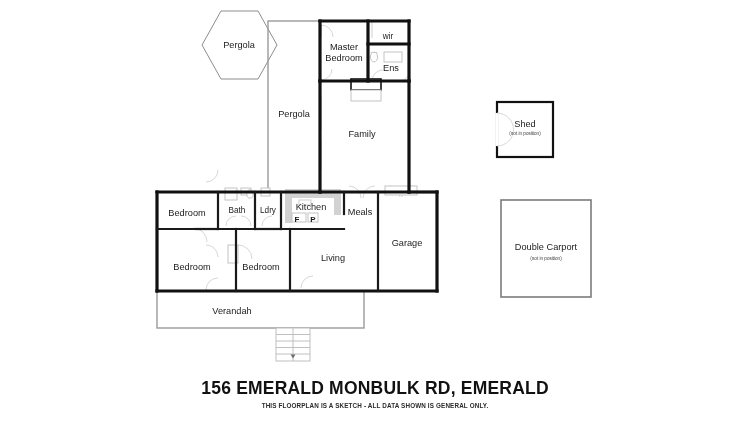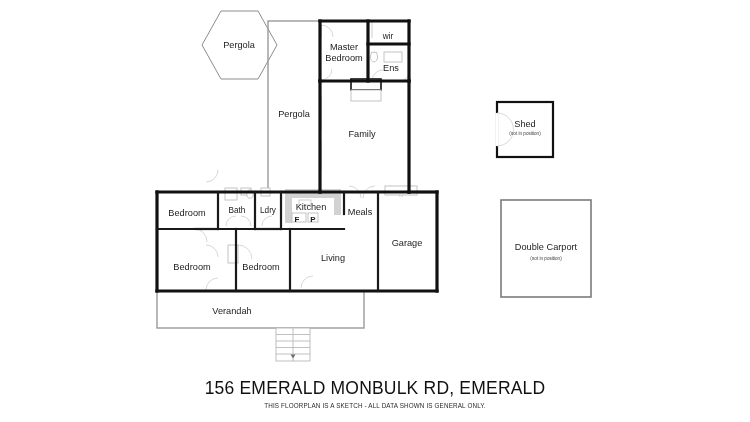--- a/index.html
+++ b/index.html
@@ -32,21 +32,21 @@
 
   .rlabel{
     font-family:"Liberation Sans","DejaVu Sans",sans-serif;
     fill:#1b1b1b;font-size:9.2px;text-anchor:middle;
   }
   .rlabel.sm{font-size:8.2px;}
   .rlabel.tiny{font-size:4.6px;fill:#3a3a3a;}
   .rlabel.fp{font-size:8px;font-weight:bold;}
 
   .caption-wrap{
-    position:absolute;left:0;right:0;top:378px;text-align:center;
+    position:absolute;left:0;right:0;top:378px;text-align:center;font-weight:bold;
   }
   .title-line{
     font-family:"Liberation Sans","DejaVu Sans",sans-serif;
     font-size:17.5px;letter-spacing:0.2px;color:#111111;
     line-height:21px;white-space:nowrap;
   }
   .sub-line{
     font-family:"Liberation Sans","DejaVu Sans",sans-serif;
     font-size:6.3px;letter-spacing:0.15px;color:#2a2a2a;
     margin-top:3px;white-space:nowrap;

